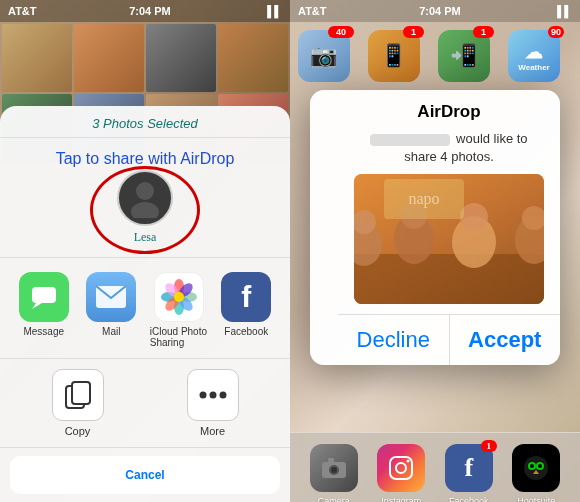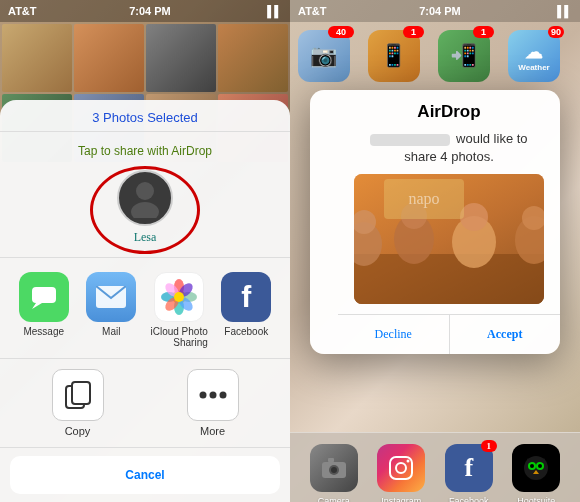--- a/index.html
+++ b/index.html
@@ -75,37 +75,38 @@
       right: 0;
       background: rgba(248, 248, 248, 0.97);
       border-radius: 16px 16px 0 0;
       z-index: 20;
     }
 
     .share-header {
       text-align: center;
       padding: 10px 0 6px;
       font-size: 13px;
-      color: #1d4ed8;
+      color: #0f766e;
       border-bottom: 1px solid #ddd;
+      font-style: italic;
     }
 
     .airdrop-section {
       position: relative;
       padding: 12px 20px;
       border-bottom: 1px solid #ddd;
       display: flex;
       align-items: center;
       flex-direction: column;
     }
 
     .airdrop-hint {
-      font-size: 12px;
-      color: #4d7c0f;
-      margin-bottom: 12px;
+      font-size: 16px;
+      color: #1d4ed8;
+      margin-bottom: 2px;
     }
 
     .airdrop-person {
       display: flex;
       flex-direction: column;
       align-items: center;
       position: relative;
     }
 
     .airdrop-avatar {
@@ -172,21 +173,21 @@
     }
 
     .app-icon.message { background: #4cd964; }
     .app-icon.mail { background: linear-gradient(180deg, #74b9f5 0%, #4a90d9 100%); }
     .app-icon.photos { background: #fff; border: 1px solid #eee; }
     .app-icon.facebook { background: #3b5998; color: white; font-size: 30px; font-weight: bold; }
 
     .app-label {
       font-size: 10px;
       color: #333;
-      text-align: right;
+      text-align: left;
     }
 
     .action-icons-row {
       display: flex;
       justify-content: space-around;
       padding: 10px 10px;
       border-bottom: 1px solid #ddd;
     }
 
     .action-item {
@@ -352,26 +353,25 @@
 
     .airdrop-dialog-actions {
       display: flex;
       border-top: 1px solid #ddd;
     }
 
     .dialog-btn {
       flex: 1;
       padding: 12px;
       text-align: center;
-      font-size: 12px;
+      font-size: 22px;
       color: #007AFF;
       cursor: pointer;
       background: none;
       border: none;
-      font-family: Liberation Serif, serif;
     }
 
     .dialog-btn.decline {
       border-right: 1px solid #ddd;
     }
 
     .dialog-btn.accept {
       font-weight: 600;
     }
 

